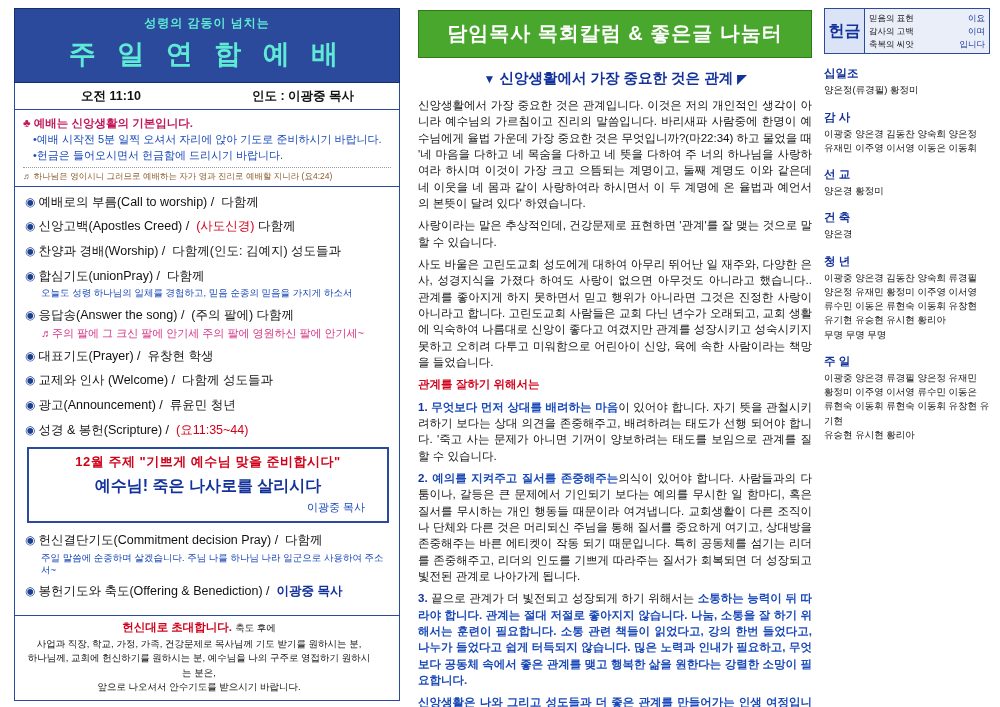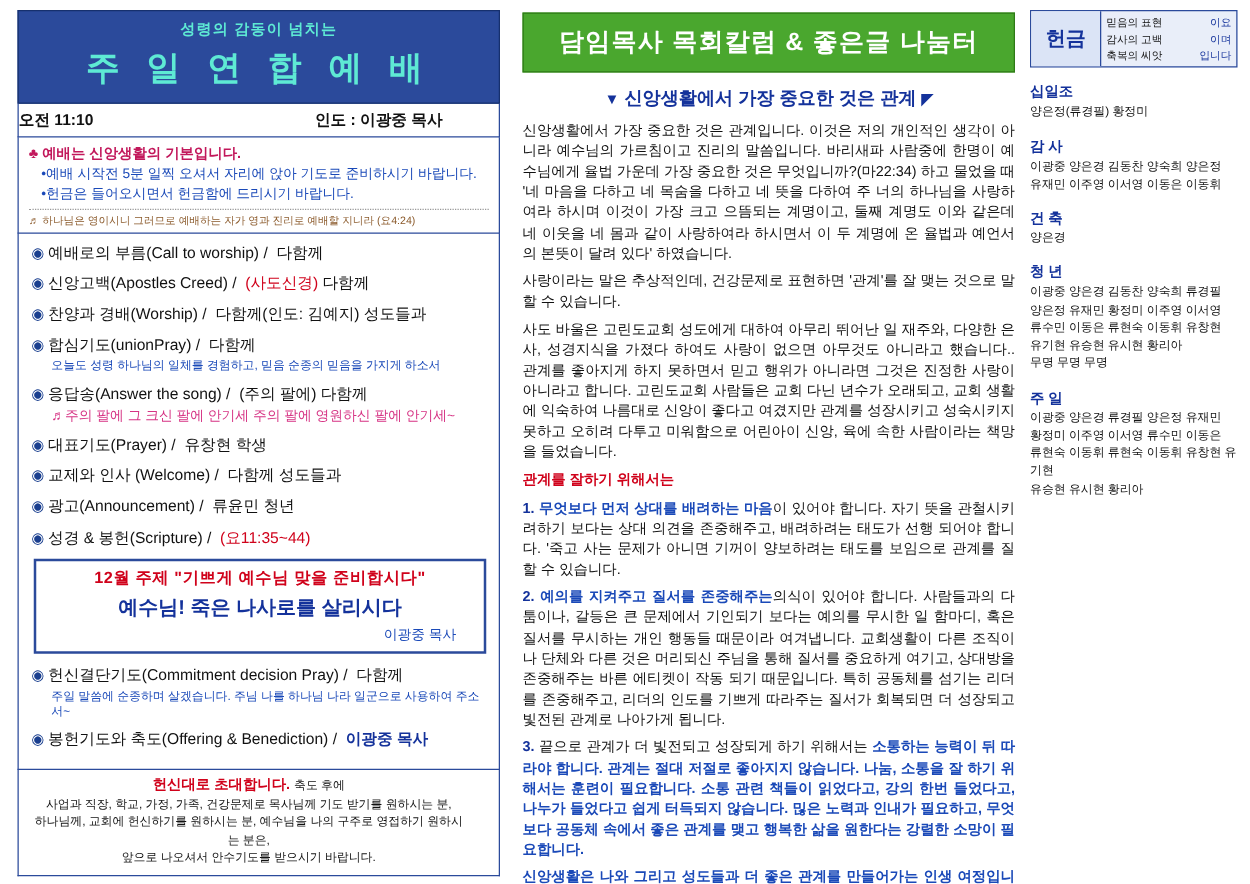--- a/index.html
+++ b/index.html
@@ -29,21 +29,21 @@
   }
   .banner .title {
     font-size:27px; font-weight:bold; letter-spacing:7px;
   }
   .timebar {
     border-left:1px solid #2b4a9b; border-right:1px solid #2b4a9b;
     border-bottom:1px solid #2b4a9b;
     display:flex; font-size:12.5px; font-weight:bold;
     padding:5px 0 4px 0;
   }
-  .timebar .t1 { flex:1; text-align:left; }
+  .timebar .t1 { flex:1; text-align:center; }
   .timebar .t2 { flex:1; text-align:center; }
 
   .notice {
     border:1px solid #2b4a9b; border-top:none;
     padding:5px 8px 4px 8px;
     font-size:11px; line-height:1.45;
   }
   .notice .hd { color:#c2185b; font-weight:bold; font-size:11.5px; }
   .notice .li { color:#1a49b8; padding-left:10px; }
   .notice .verse {
@@ -116,21 +116,21 @@
   .num { color:#14329b; font-weight:bold; }
   .blue-em { color:#1a49b8; font-weight:bold; }
 
   
   .col-right { width:180px; padding:8px 10px 0 4px; }
   .offer-box {
     border:1px solid #2b4a9b; display:flex; align-items:stretch;
     background:#e9eef9;
   }
   .offer-box .label {
-    width:56px; background:#dbe4f6; border-right:1px solid #2b4a9b;
+    width:40px; background:#dbe4f6; border-right:1px solid #2b4a9b;
     display:flex; align-items:center; justify-content:center;
     font-size:16px; font-weight:bold; color:#14329b;
   }
   .offer-box .lines { flex:1; padding:3px 4px; font-size:8.5px; line-height:1.5; color:#111; }
   .offer-box .lines .r { display:flex; justify-content:space-between; }
   .offer-box .lines .blue { color:#14329b; }
 
   .acct {
     margin-top:12px; font-size:10px; line-height:1.5; color:#d0021b; font-weight:bold;
   }
@@ -306,20 +306,24 @@
     <div class="rgroup">
       <div class="ghd">십일조</div>
       <div class="names" style="white-space:pre-line">양은정(류경필) 황정미</div>
     </div>
     <div class="rgroup">
       <div class="ghd">감 사</div>
       <div class="names" style="white-space:pre-line">이광중 양은경 김동찬 양숙희 양은정
 유재민 이주영 이서영 이동은 이동휘</div>
     </div>
     <div class="rgroup">
+      <div class="ghd">선 교</div>
+      <div class="names" style="white-space:pre-line">양은경 황정미</div>
+    </div>
+    <div class="rgroup">
       <div class="ghd">건 축</div>
       <div class="names" style="white-space:pre-line">양은경</div>
     </div>
     <div class="rgroup">
       <div class="ghd">청 년</div>
       <div class="names" style="white-space:pre-line">이광중 양은경 김동찬 양숙희 류경필
 양은정 유재민 황정미 이주영 이서영
 류수민 이동은 류현숙 이동휘 유창현
 유기현 유승현 유시현 황리아
 무명 무명 무명</div>

